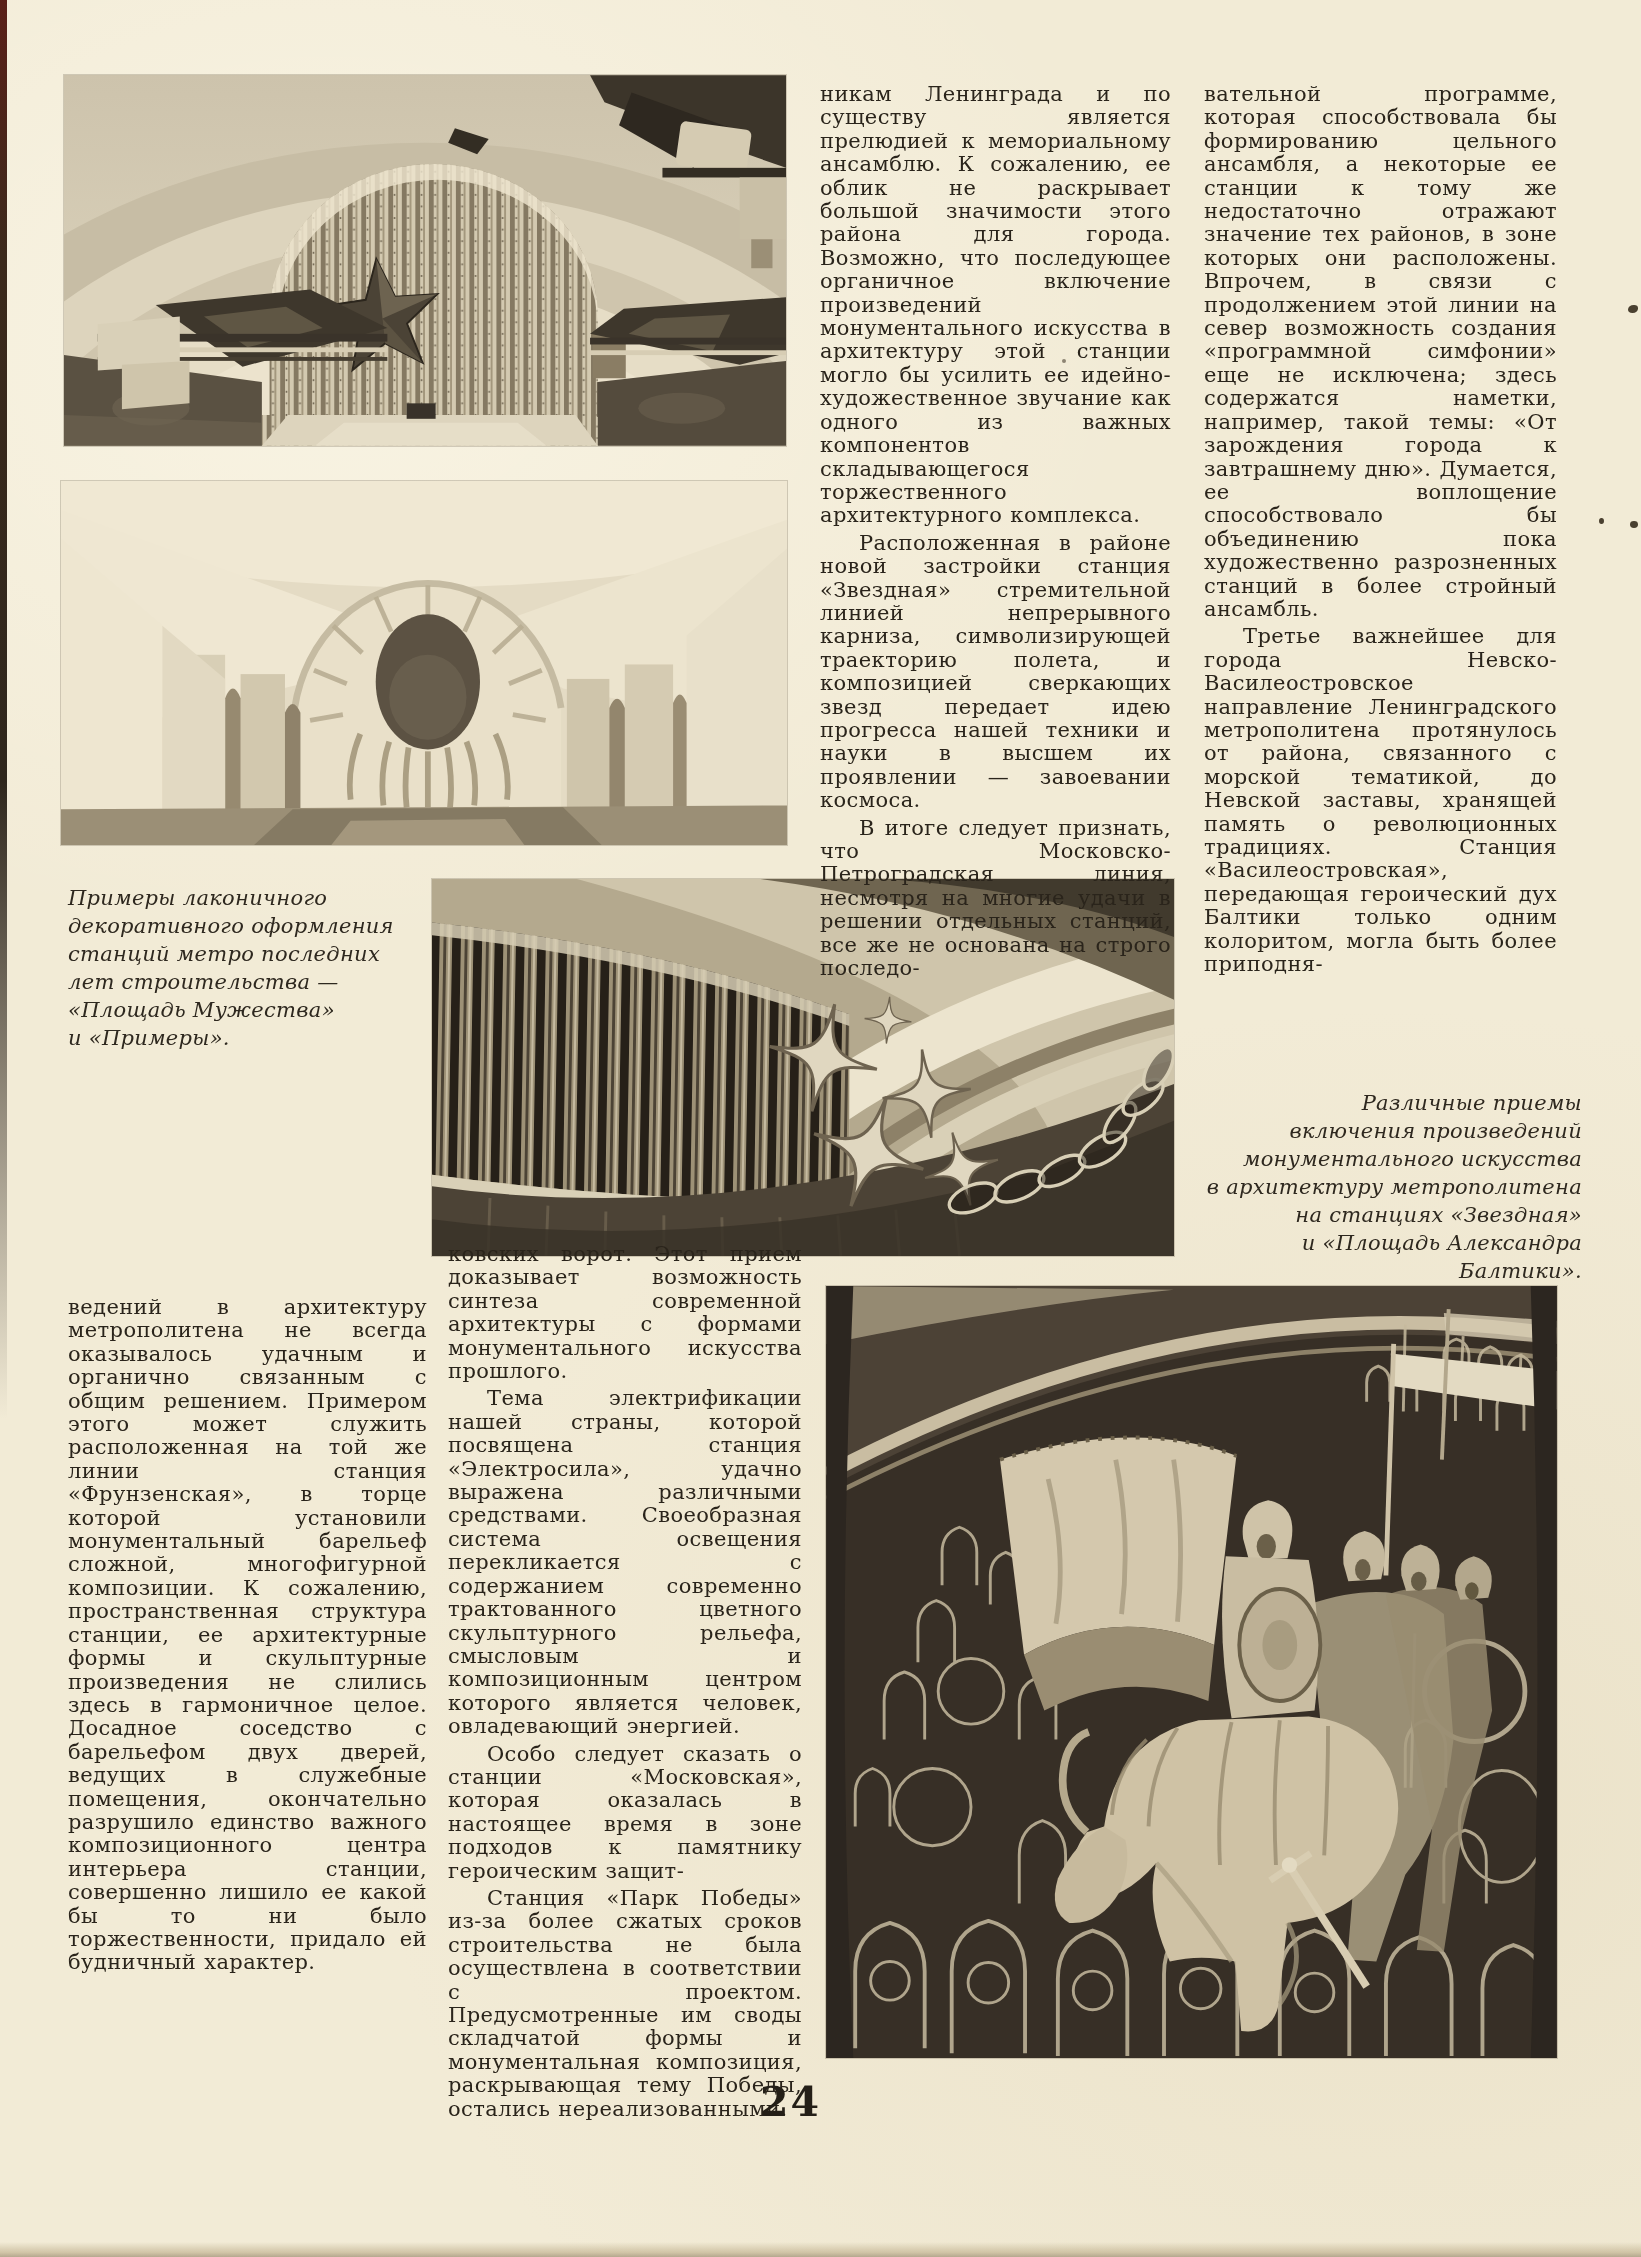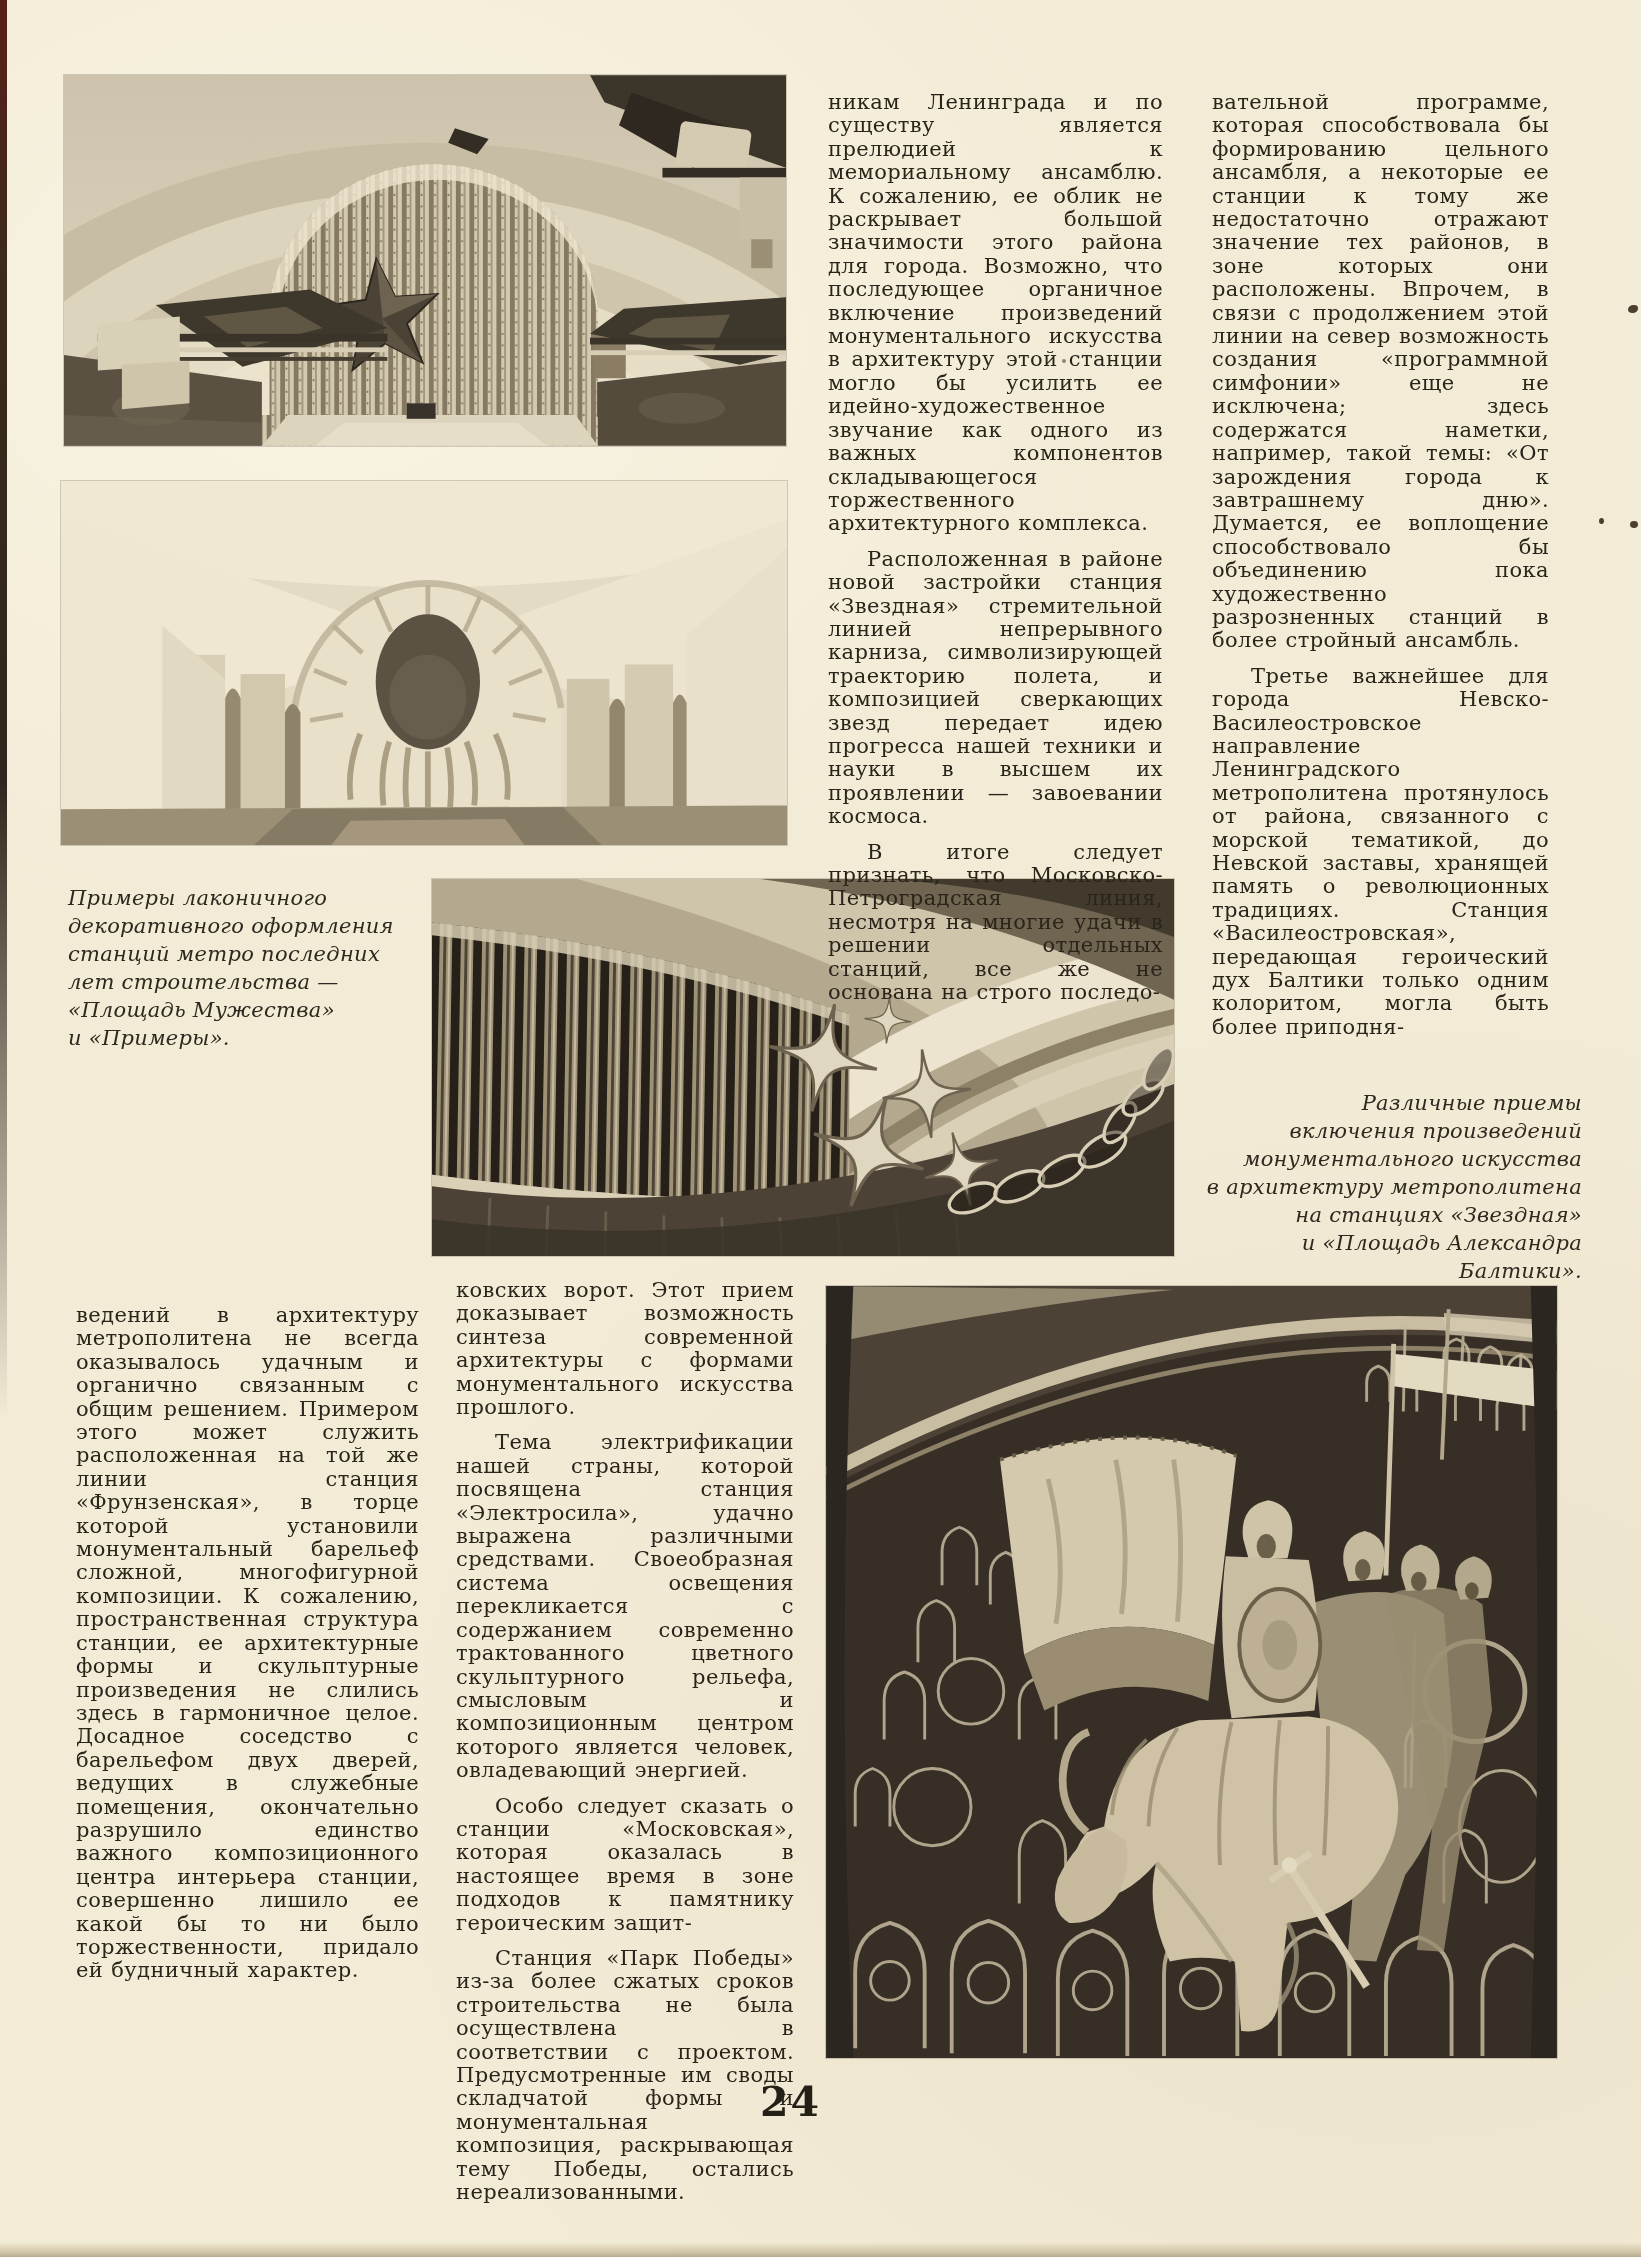--- a/index.html
+++ b/index.html
@@ -7,21 +7,21 @@
     width:1641px;height:2257px;position:relative;overflow:hidden;
     background:
       radial-gradient(ellipse 1159px 869px at 20% 15%, rgba(255,252,240,.5), rgba(255,252,240,0) 70%),
       radial-gradient(ellipse 1352px 1062px at 85% 80%, rgba(226,215,185,.45), rgba(226,215,185,0) 75%),
       #f2ebd6;
     font-family:"DejaVu Serif","Liberation Serif",serif;
     color:#29231b;
   }
   
   .col{position:absolute;text-align:justify;font-size:21px;line-height:23.4px;letter-spacing:0.4px;word-spacing:1px;color:#2a241b;}
-  .col p{margin:12px;padding:0;}
+  .col p{margin:4px;padding:0;}
   .col p.ind{text-indent:39px;}
   
   .caption{position:absolute;font-style:italic;font-size:21px;line-height:28px;letter-spacing:0.3px;color:#2e281f;}
   
   .photo{position:absolute;overflow:hidden;background:#c9bfa7;box-shadow:0 0 0 1px rgba(90,80,60,.25);}
   .photo svg{display:block;}
   
   .page-number{position:absolute;font-weight:bold;font-size:41px;letter-spacing:1.9px;color:#241f17;font-family:"DejaVu Serif","Liberation Serif",serif;}
   .spine{position:absolute;left:0;top:0;width:6.8px;height:1419px;
     background:linear-gradient(180deg,#5a2018 0%,#3c2a1c 18%,#2f271d 55%,rgba(47,39,29,0) 100%);}
@@ -356,21 +356,21 @@
   <div>в архитектуру метрополитена</div>
   <div>на станциях «Звездная»</div>
   <div>и «Площадь Александра</div>
   <div>Балтики».</div>
 </div>
 
 <div class="col" style="left:64px;top:1292px;width:367px;">
   <p>ведений в архитектуру метрополитена не всегда оказывалось удачным и органично связанным с общим решением. Примером этого может служить расположенная на той же линии станция «Фрунзенская», в торце которой установили монументальный барельеф сложной, многофигурной композиции. К сожалению, пространственная структура станции, ее архитектурные формы и скульптурные произведения не слились здесь в гармоничное целое. Досадное соседство с барельефом двух дверей, ведущих в служебные помещения, окончательно разрушило единство важного композиционного центра интерьера станции, совершенно лишило ее какой бы то ни было торжественности, придало ей будничный характер.</p>
 </div>
 
-<div class="col" style="left:444px;top:1267px;width:362px;">
+<div class="col" style="left:444px;top:1239px;width:362px;">
   <p>ковских ворот. Этот прием доказывает возможность синтеза современной архитектуры с формами монументального искусства прошлого.</p>
   <p class="ind">Тема электрификации нашей страны, которой посвящена станция «Электросила», удачно выражена различными средствами. Своеобразная система освещения перекликается с содержанием современно трактованного цветного скульптурного рельефа, смысловым и композиционным центром которого является человек, овладевающий энергией.</p>
   <p class="ind">Особо следует сказать о станции «Московская», которая оказалась в настоящее время в зоне подходов к памятнику героическим защит-</p>
   <p class="ind">Станция «Парк Победы» из-за более сжатых сроков строительства не была осуществлена в соответствии с проектом. Предусмотренные им своды складчатой формы и монументальная композиция, раскрывающая тему Победы, остались нереализованными.</p>
 </div>
 
 <div class="page-number" style="left:760px;top:2078px;">24</div>
 
 
 </body></html>

